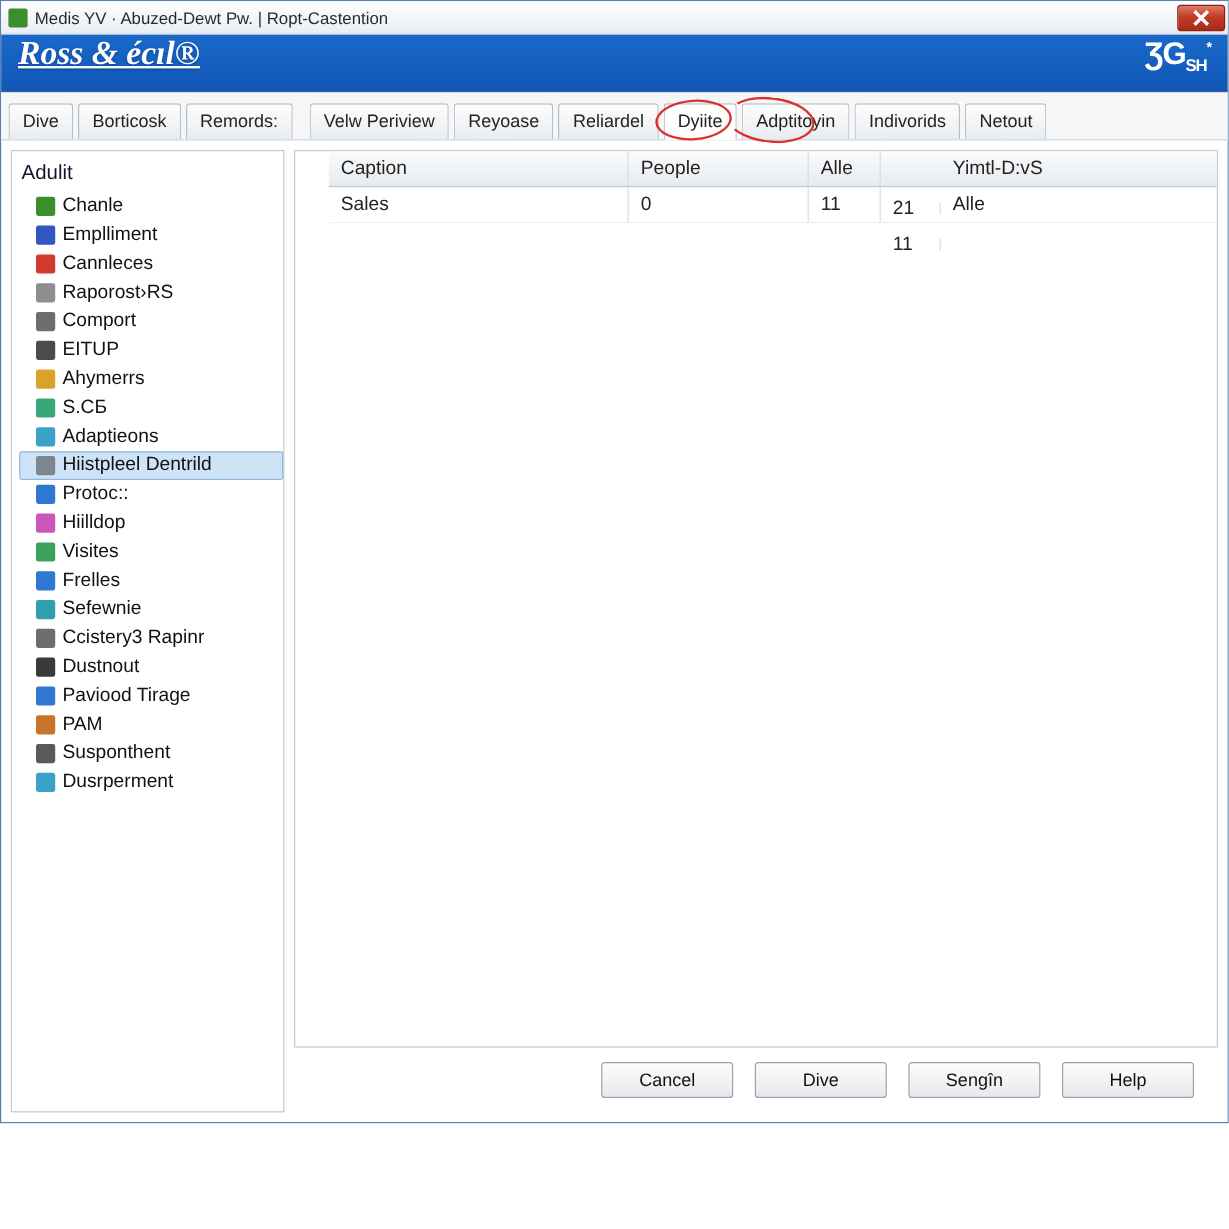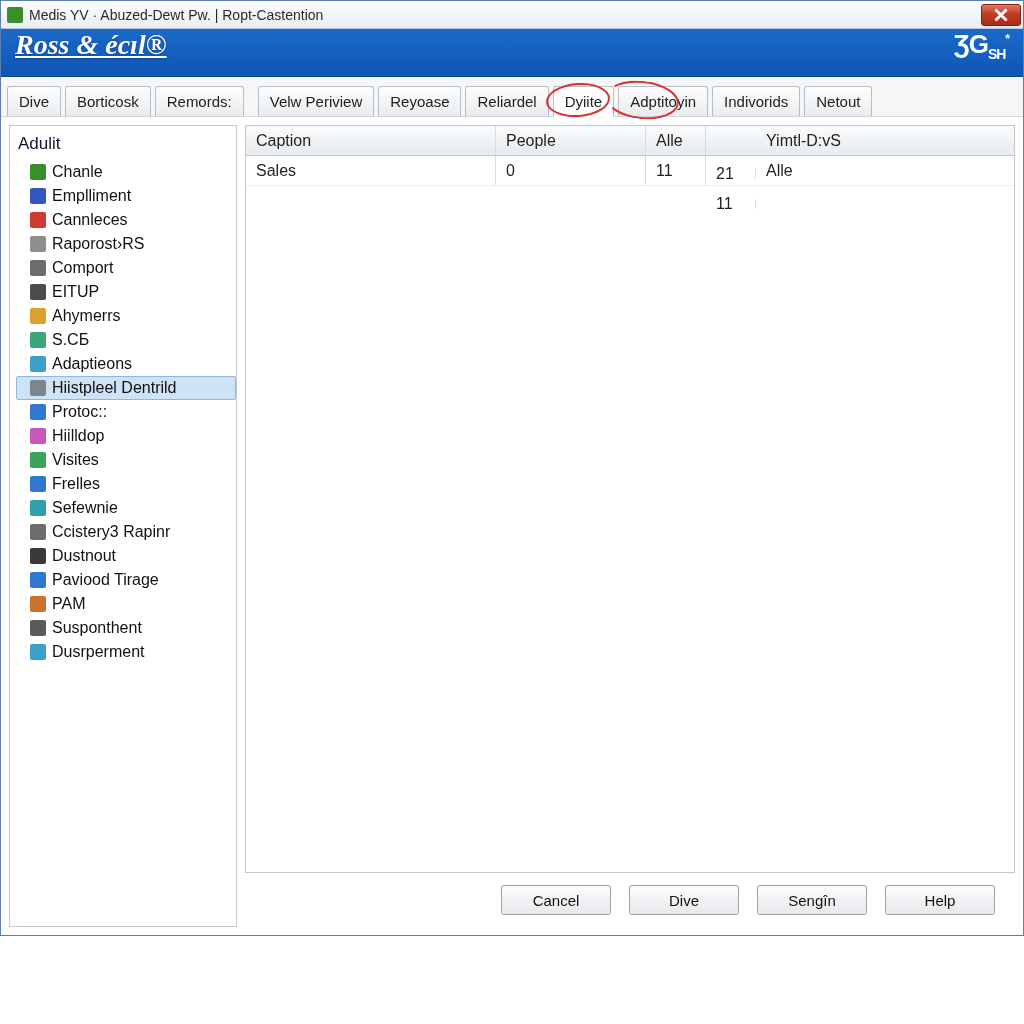--- a/index.html
+++ b/index.html
@@ -28,21 +28,21 @@
   .circled2::after { content: ""; position: absolute; left: -14px; top: -6px; width: 70px; height: 34px; border: 2.5px solid #d8322c; border-left-color: transparent; border-radius: 50%; pointer-events: none; transform: rotate(6deg); }
   
   .body { flex: 1; display: flex; padding: 8px; gap: 8px; min-height: 0; }
   .sidebar { width: 228px; border: 1px solid #c2c9d1; background: #fff; padding: 6px 0 0 6px; overflow: hidden; }
   .sidebar-header { font-size: 17px; padding: 2px 4px 6px 2px; color: #0f172a; }
   .tree { list-style: none; }
   .tree li { display: flex; align-items: center; gap: 6px; padding: 3px 4px 3px 14px; font-size: 16px; color: #111; cursor: pointer; white-space: nowrap; }
   .tree li.selected { background: #cfe3f7; border: 1px solid #8fb7e0; border-radius: 2px; padding: 2px 3px 2px 13px; }
   .ic { width: 16px; height: 16px; flex: 0 0 16px; display: inline-block; border-radius: 2px; }
   .main { flex: 1; display: flex; flex-direction: column; min-width: 0; }
-  .grid { flex: 1; border: 1px solid #c2c9d1; background: #fff; display: flex; flex-direction: column; }
+  .grid { flex: 1; border: 1px solid #c2c9d1; background: #fff; display: flex; flex-direction: column; padding-left: 28px; }
   .grid-header { display: flex; height: 30px; background: linear-gradient(#fafbfc,#e7ebef); border-bottom: 1px solid #c2c9d1; }
   .grid-header .col, .grid-row .cell { padding: 5px 10px; border-right: 1px solid #d8dde3; font-size: 16px; color: #222; display: flex; align-items: center; }
   .grid-header .col:last-child, .grid-row .cell:last-child { border-right: none; }
   .col-caption { width: 250px; }
   .col-people  { width: 150px; }
   .col-alle    { width: 60px; }
   .col-21      { width: 50px; margin-top: 43px; }
   .col-yimtl   { flex: 1; }
   .grid-body { flex: 1; overflow: auto; }
   .grid-row { display: flex; height: 30px; border-bottom: 1px solid #eef1f4; }

